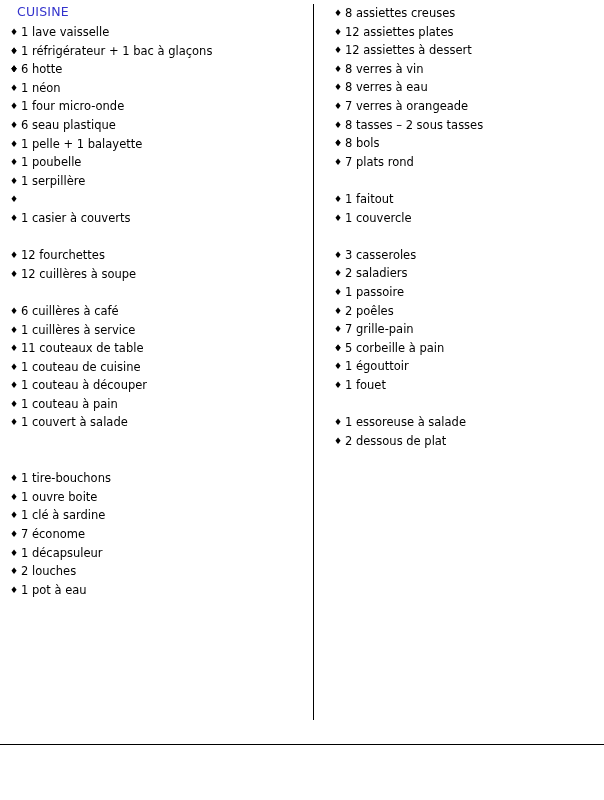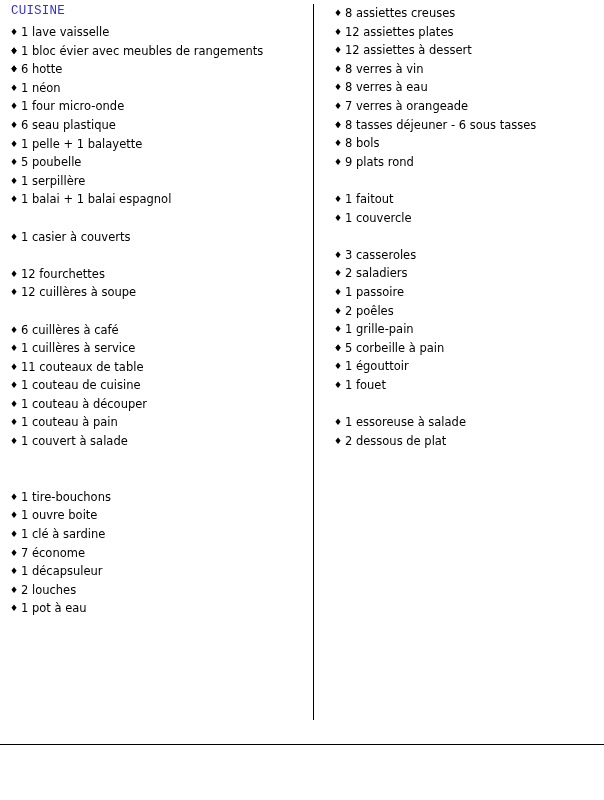--- a/index.html
+++ b/index.html
@@ -43,23 +43,22 @@
     padding-left: 20px;
     padding-right: 6px;
     border-left: 1px solid #000000;
     min-height: 716px;
   }
   .section-title {
     font-size: 12.5px;
     color: #3333cc;
     font-weight: normal;
     letter-spacing: 0.2px;
-    margin: 0 0 4px 1px;
+    margin: 0 0 4px 7px;
     line-height: 15px;
-    font-family: Liberation Mono, monospace;
   }
   .list {
     list-style: none;
     margin: 0;
     padding: 0;
   }
   .item {
     font-size: 11.5px;
     line-height: 18.6px;
     white-space: nowrap;
@@ -91,32 +90,32 @@
 
 <div class="page">
 
   <div class="columns">
 
     <div class="col col-left">
       <div class="section-title" style="color: rgb(51, 51, 204);">CUISINE</div>
       <ul class="list">
           <li class="item"><span class="bullet">♦</span><span>1 lave vaisselle</span></li>
           <li class="item"><span class="bullet">♦</span></li>
+          <li class="item"><span class="bullet">♦</span><span>1 réfrigérateur + 1 bac à glaçons</span></li>
           <li class="item"><span class="bullet">♦</span></li>
-          <li class="item"><span class="bullet">♦</span><span>1 bloc évier avec meubles de rangements</span></li>
           <li class="item"><span class="bullet">♦</span></li>
           <li class="item"><span class="bullet">♦</span></li>
           <li class="item"><span class="bullet">♦</span><span>6 hotte</span></li>
           <li class="item"><span class="bullet">♦</span><span>1 néon</span></li>
           <li class="item"><span class="bullet">♦</span><span>1 four micro-onde</span></li>
           <li class="item"><span class="bullet">♦</span><span>6 seau plastique</span></li>
           <li class="item"><span class="bullet">♦</span><span>1 pelle + 1 balayette</span></li>
-          <li class="item"><span class="bullet">♦</span><span>5 poubelle</span></li>
+          <li class="item"><span class="bullet">♦</span><span>1 poubelle</span></li>
           <li class="item"><span class="bullet">♦</span><span>1 serpillère</span></li>
-          <li class="item"><span class="bullet">♦</span><span>1 balai + 1 balai espagnol</span></li>
+          <li class="item"><span class="bullet">♦</span></li>
           <li class="spacer"></li>
           <li class="item"><span class="bullet">♦</span><span>1 casier à couverts</span></li>
           <li class="spacer"></li>
           <li class="item"><span class="bullet">♦</span><span>12 fourchettes</span></li>
           <li class="item"><span class="bullet">♦</span><span>12 cuillères à soupe</span></li>
           <li class="spacer"></li>
           <li class="item"><span class="bullet">♦</span><span>6 cuillères à café</span></li>
           <li class="item"><span class="bullet">♦</span><span>1 cuillères à service</span></li>
           <li class="item"><span class="bullet">♦</span><span>11 couteaux de table</span></li>
           <li class="item"><span class="bullet">♦</span><span>1 couteau de cuisine</span></li>
@@ -136,33 +135,33 @@
     </div>
 
     <div class="col col-right">
       <ul class="list">
           <li class="item"><span class="bullet">♦</span><span>8 assiettes creuses</span></li>
           <li class="item"><span class="bullet">♦</span><span>12 assiettes plates</span></li>
           <li class="item"><span class="bullet">♦</span><span>12 assiettes à dessert</span></li>
           <li class="item"><span class="bullet">♦</span><span>8 verres à vin</span></li>
           <li class="item"><span class="bullet">♦</span><span>8 verres à eau</span></li>
           <li class="item"><span class="bullet">♦</span><span>7 verres à orangeade</span></li>
+          <li class="item"><span class="bullet">♦</span><span>8 tasses – 2 sous tasses</span></li>
           <li class="item"><span class="bullet">♦</span></li>
-          <li class="item"><span class="bullet">♦</span><span>8 tasses déjeuner - 6 sous tasses</span></li>
           <li class="item"><span class="bullet">♦</span><span>8 bols</span></li>
-          <li class="item"><span class="bullet">♦</span><span>9 plats rond</span></li>
+          <li class="item"><span class="bullet">♦</span><span>7 plats rond</span></li>
           <li class="spacer"></li>
           <li class="item"><span class="bullet">♦</span><span>1 faitout</span></li>
           <li class="item"><span class="bullet">♦</span><span>1 couvercle</span></li>
           <li class="spacer"></li>
           <li class="item"><span class="bullet">♦</span><span>3 casseroles</span></li>
           <li class="item"><span class="bullet">♦</span><span>2 saladiers</span></li>
           <li class="item"><span class="bullet">♦</span><span>1 passoire</span></li>
           <li class="item"><span class="bullet">♦</span><span>2 poêles</span></li>
-          <li class="item"><span class="bullet">♦</span><span>1 grille-pain</span></li>
+          <li class="item"><span class="bullet">♦</span><span>7 grille-pain</span></li>
           <li class="item"><span class="bullet">♦</span></li>
           <li class="item"><span class="bullet">♦</span><span>5 corbeille à pain</span></li>
           <li class="item"><span class="bullet">♦</span><span>1 égouttoir</span></li>
           <li class="item"><span class="bullet">♦</span><span>1 fouet</span></li>
           <li class="spacer"></li>
           <li class="item"><span class="bullet">♦</span><span>1 essoreuse à salade</span></li>
           <li class="item"><span class="bullet">♦</span><span>2 dessous de plat</span></li>
         </ul>
     </div>
 

